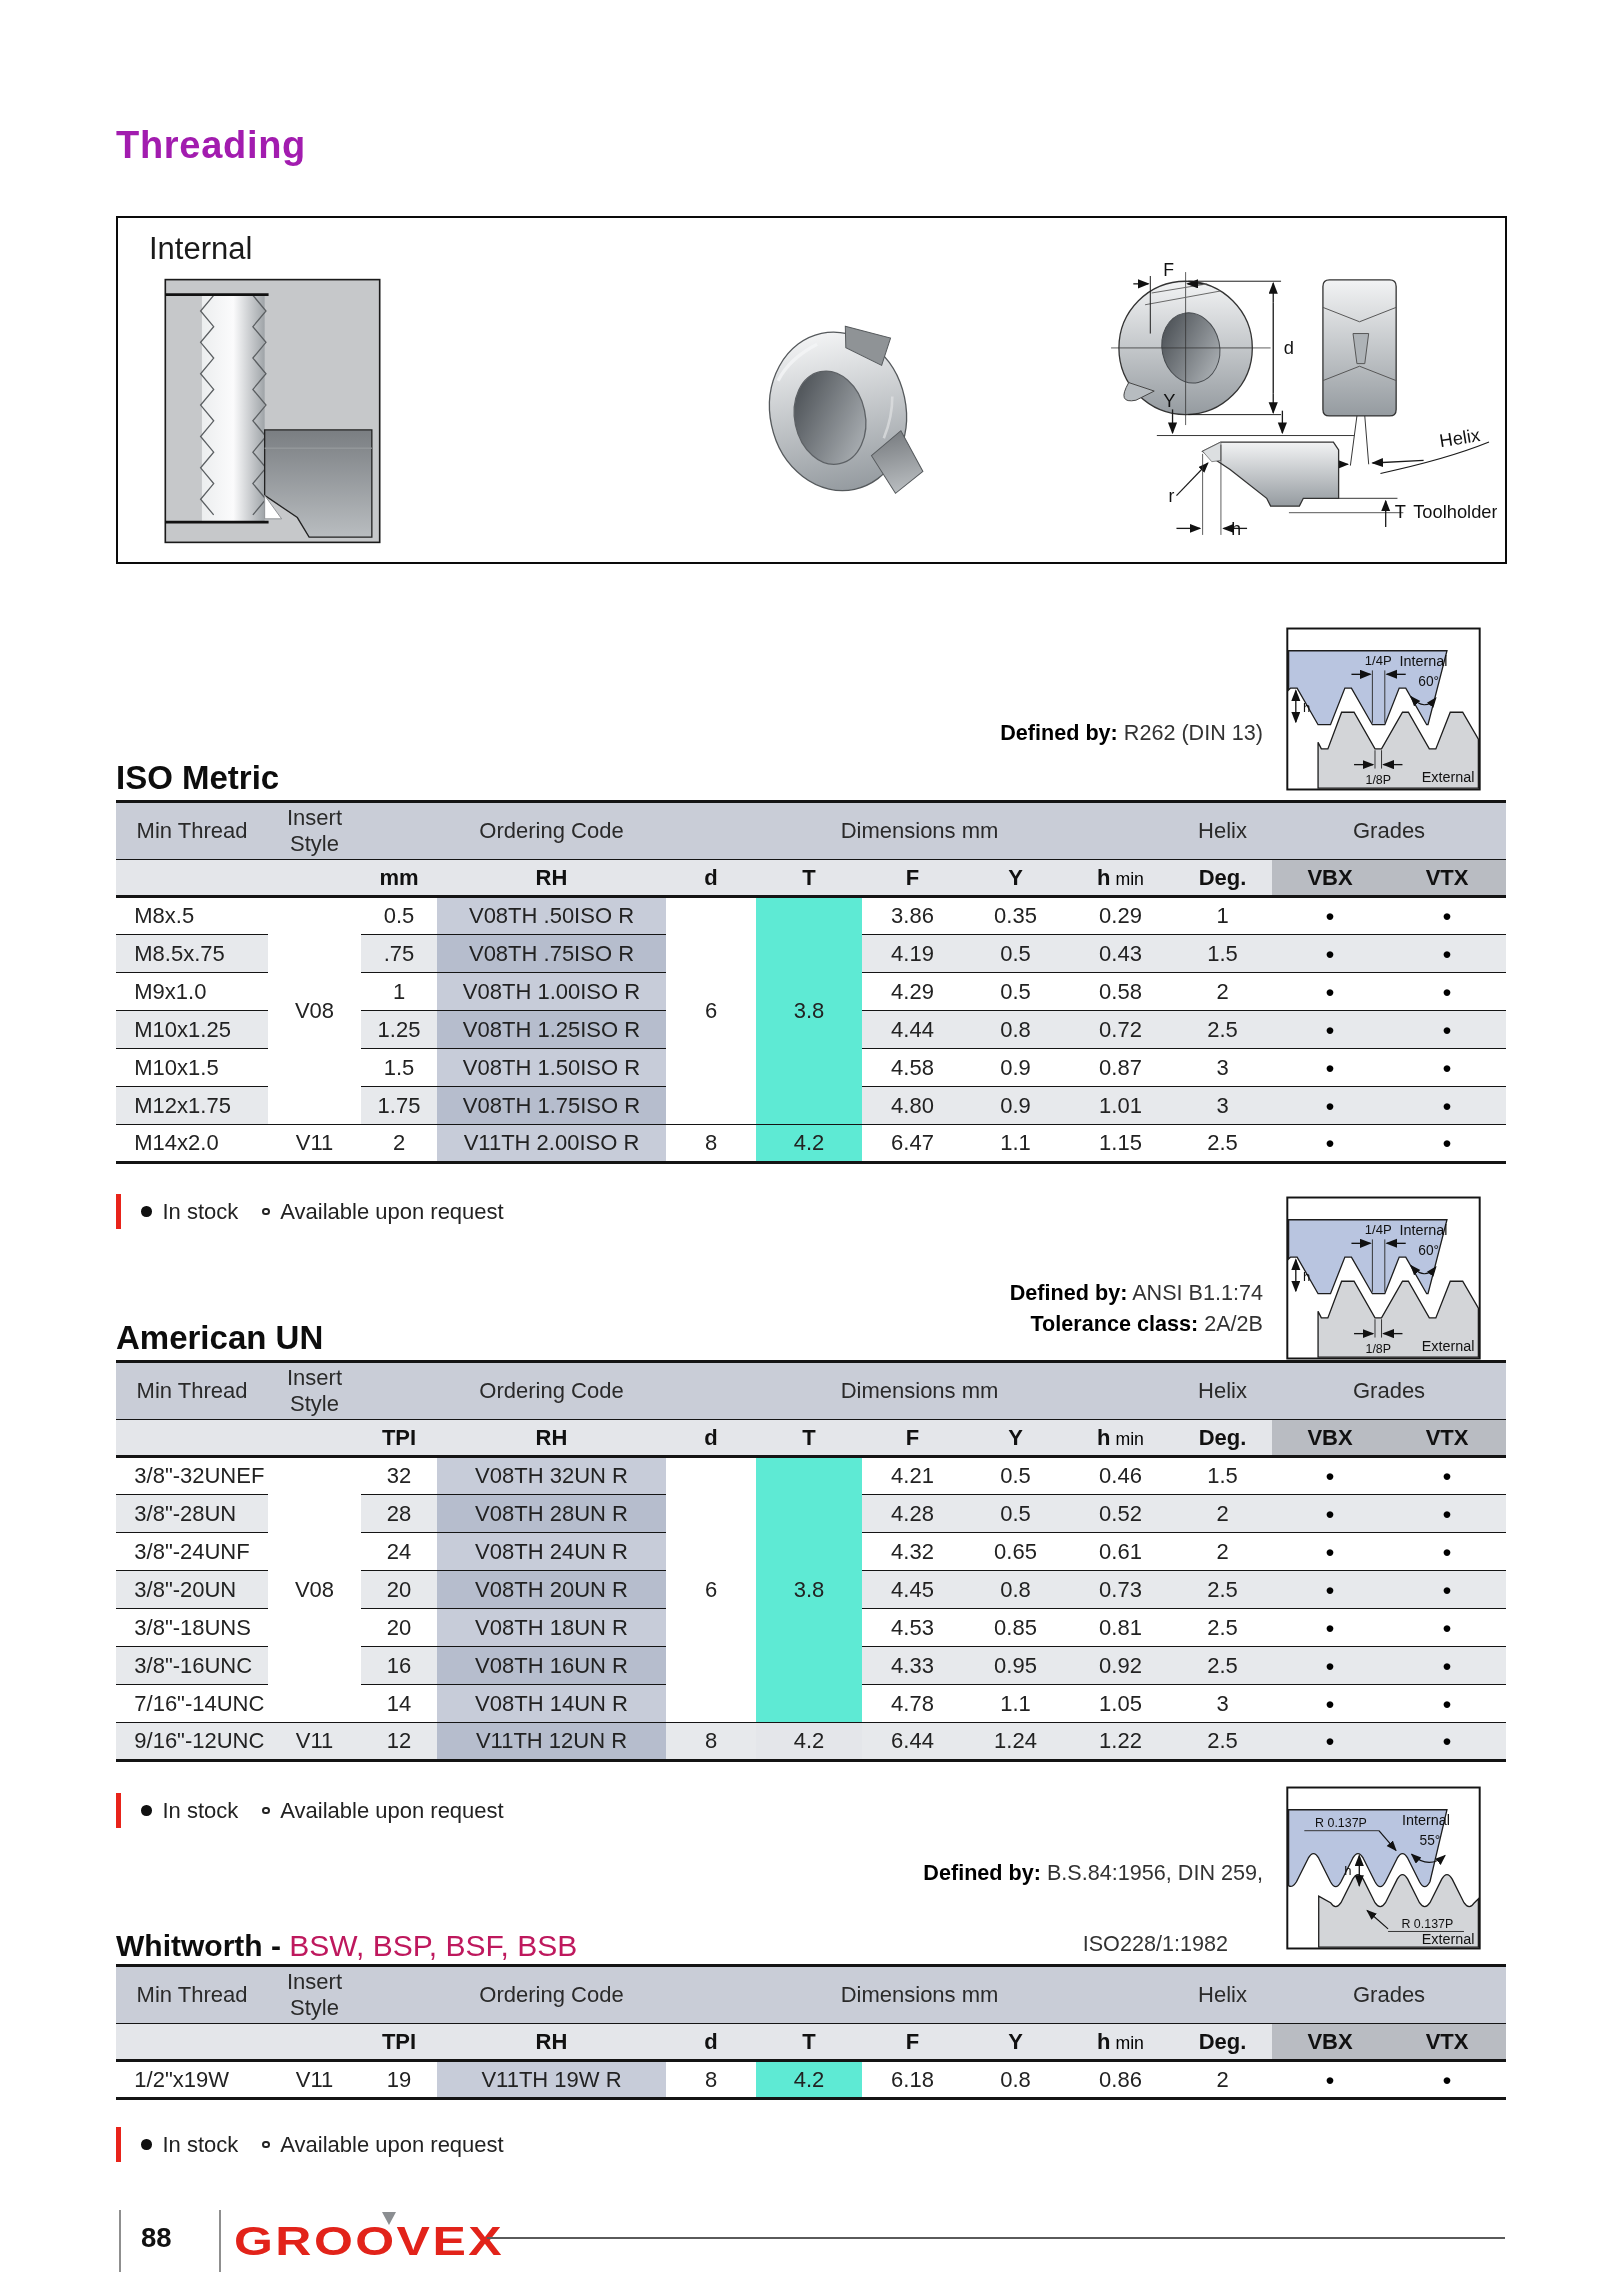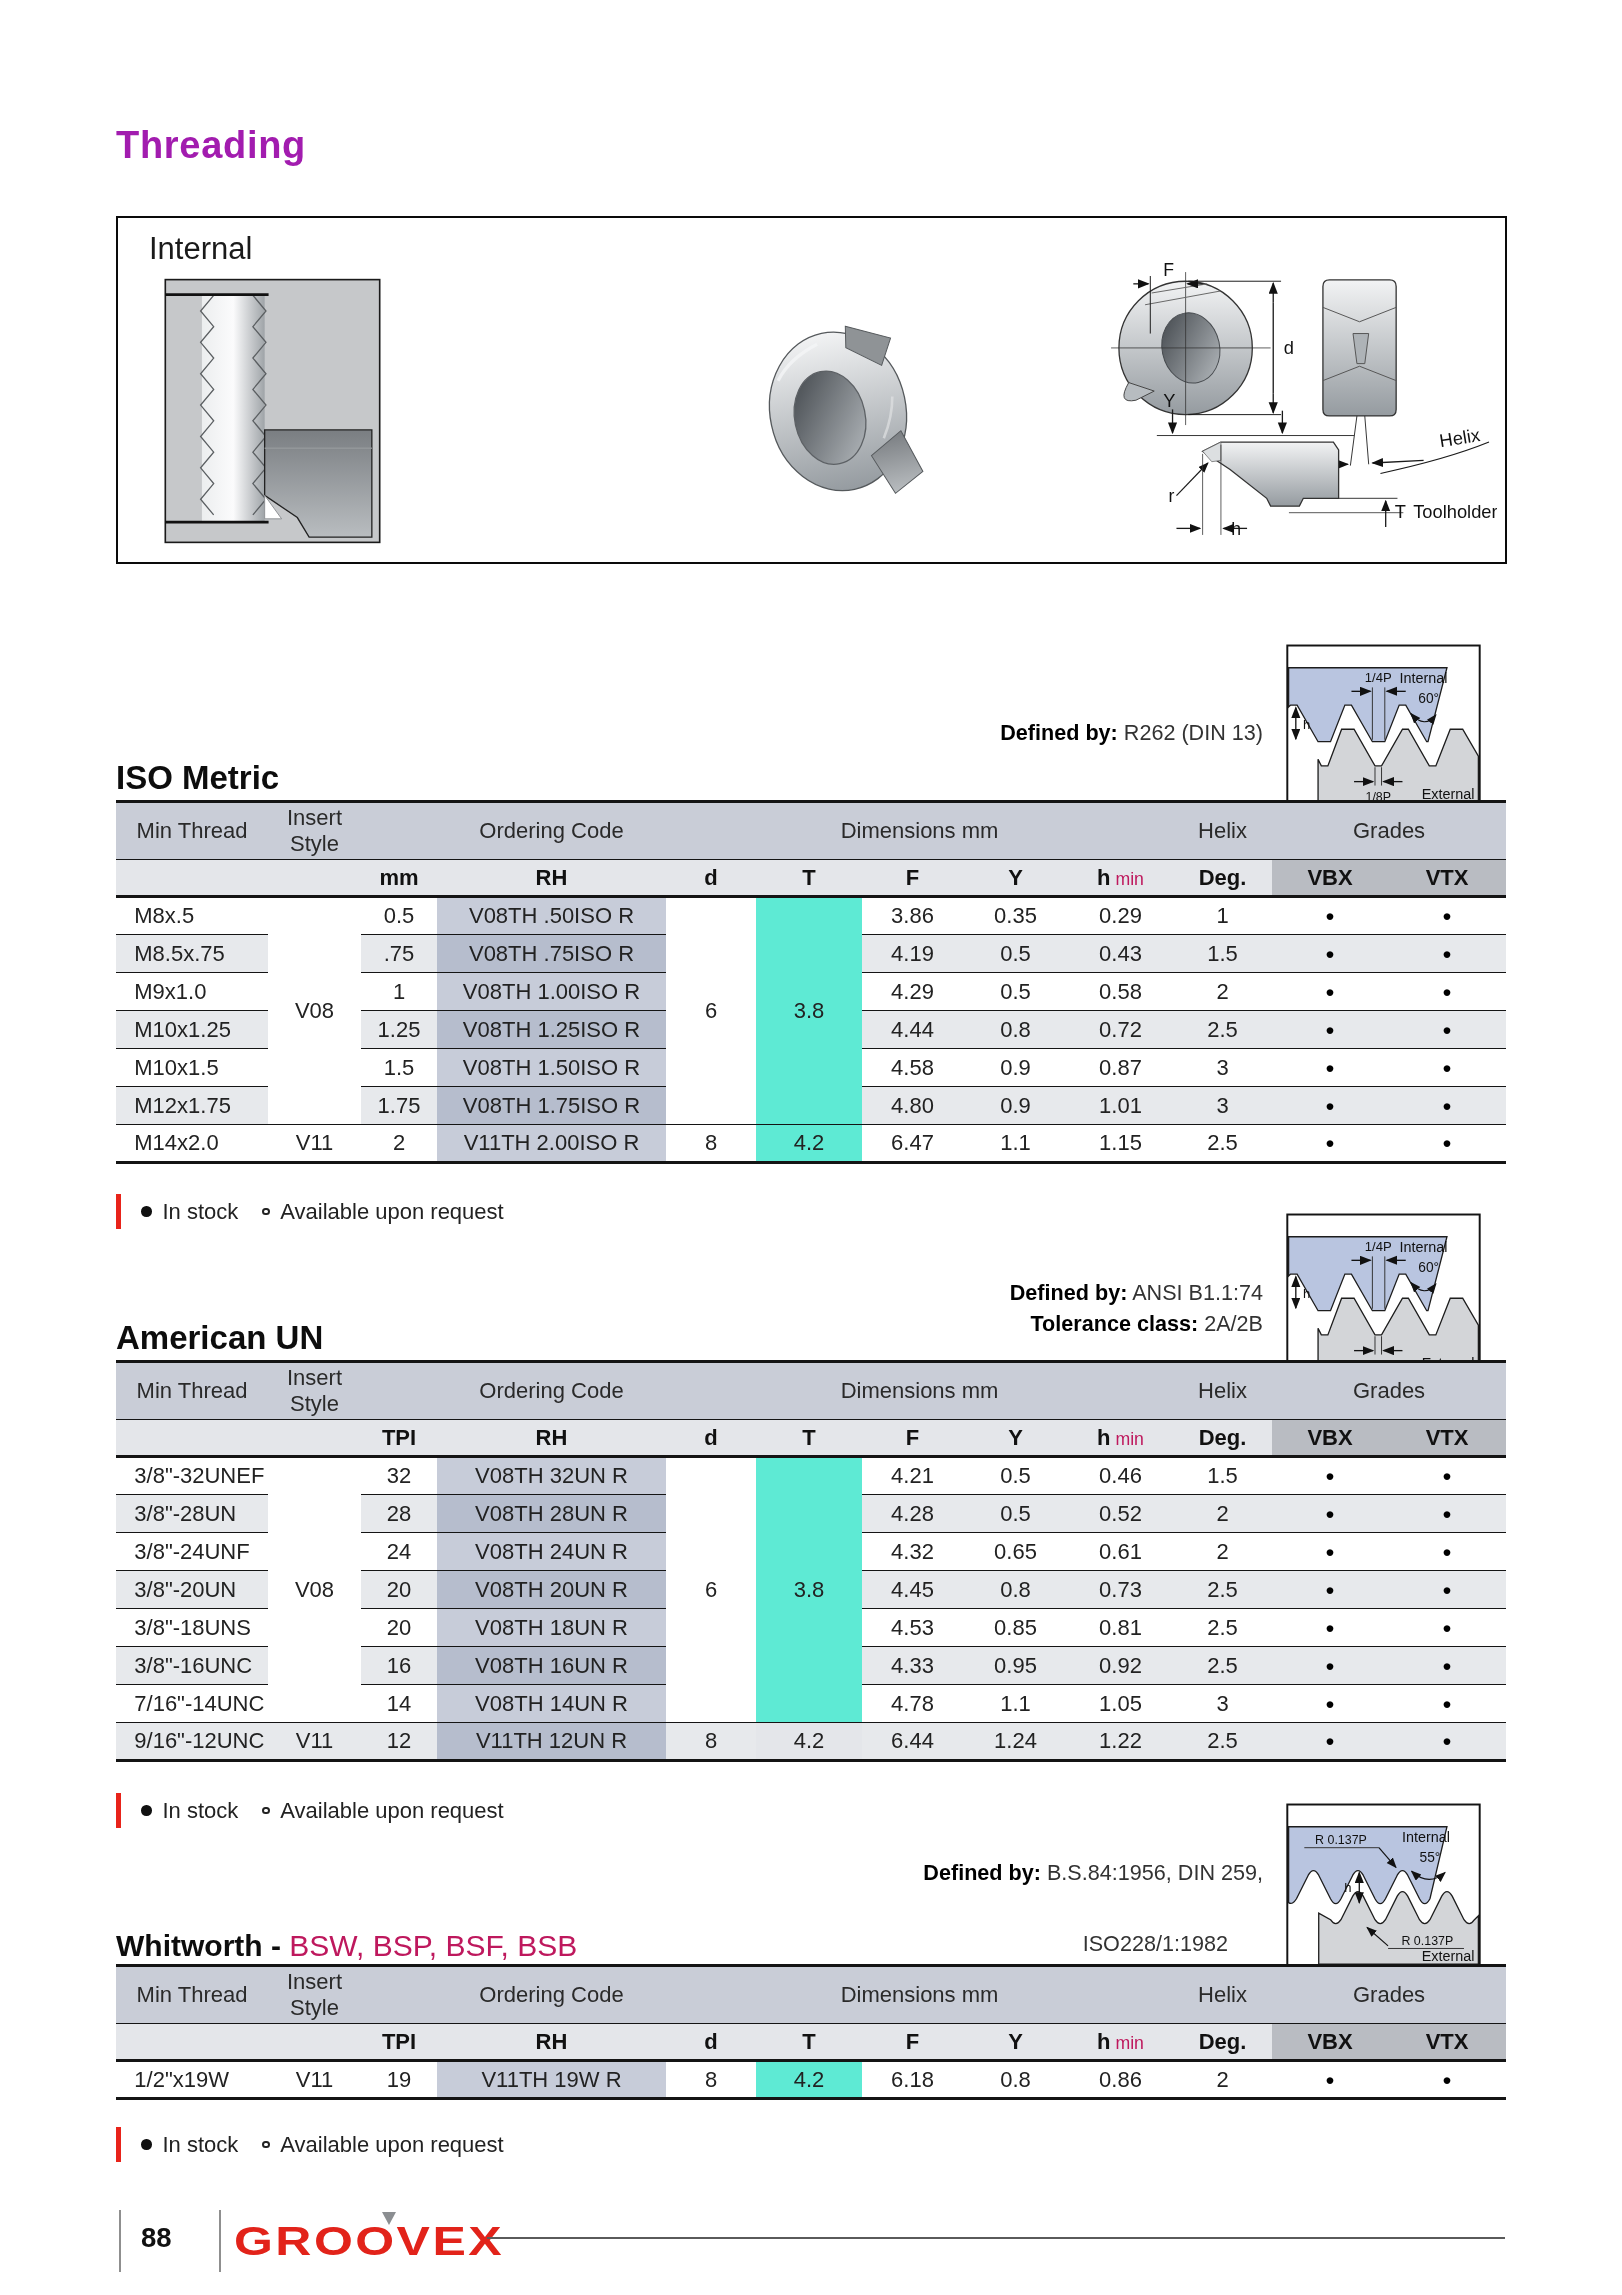--- a/index.html
+++ b/index.html
@@ -15,33 +15,33 @@
 
   
   .sec-head { left:116px; font-size:33px; font-weight:bold; color:#0d0d0d; }
   .sec-head .light { font-weight:normal; color:#be185d; }
 
   
   .defined { width:543px; text-align:right; font-size:21.6px; line-height:31px; color:#333; left:720px; }
   .defined b { color:#000; }
 
   
-  .profile { width:184px; height:164px;margin-top:17px; }
+  .profile { width:184px; height:164px; }
   .profile svg, .techsvg svg, .figsvg svg { display:block; }
 
   
   .tblwrap { left:116px; }
   table { border-collapse:collapse; table-layout:fixed; width:1390px; font-size:22px; color:#1c1c1c;
           border-top:3.3px solid #141414; border-bottom:3.3px solid #141414; }
   tr.h1 td { background:#c9cdd7; height:58px; text-align:center; vertical-align:middle; font-size:22px;
              color:#2a2a2a; border-bottom:1.3px solid #141414; line-height:1.18; padding:0 11.8px; }
   tr.h2 td { background:#e4e6ea; height:37px; text-align:center; vertical-align:middle; font-weight:bold;
              font-size:22px; color:#111; border-bottom:3.3px solid #141414; }
   tr.h2 td.gh { background:#b9bcc2; }
-  tr.h2 .mins { font-size:17.7px; color:#be185d; font-weight:normal; }
+  tr.h2 .mins { font-size:17.7px; color:#000000; font-weight:normal; }
   tbody td { height:38px; text-align:center; vertical-align:middle; border-bottom:1.3px solid #141414; background:#fff; color:#222; }
   tbody tr:last-child td { border-bottom:none; }
   tbody tr.striped td { background:#e7e9ec; }
   tbody td.c0 { text-align:left; padding-left:18.3px; }
   tbody td.c3 { background:#c7ccd9; }
   tbody tr.striped td.c3 { background:#b6bdcd; }
   tbody td.c5 { background:#5eead4; }
   tbody tr.striped td.c5 { background:#e4e6ea; }
   tbody td.c10, tbody td.c11 { font-size:15.7px; color:#000; }
 

